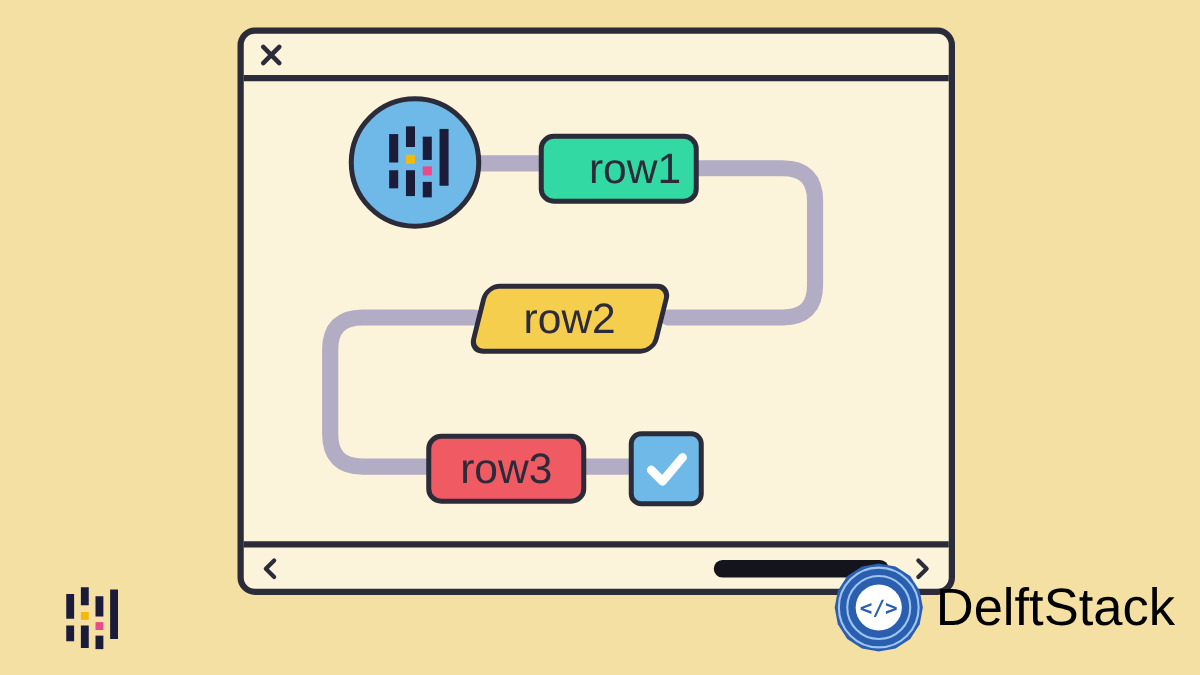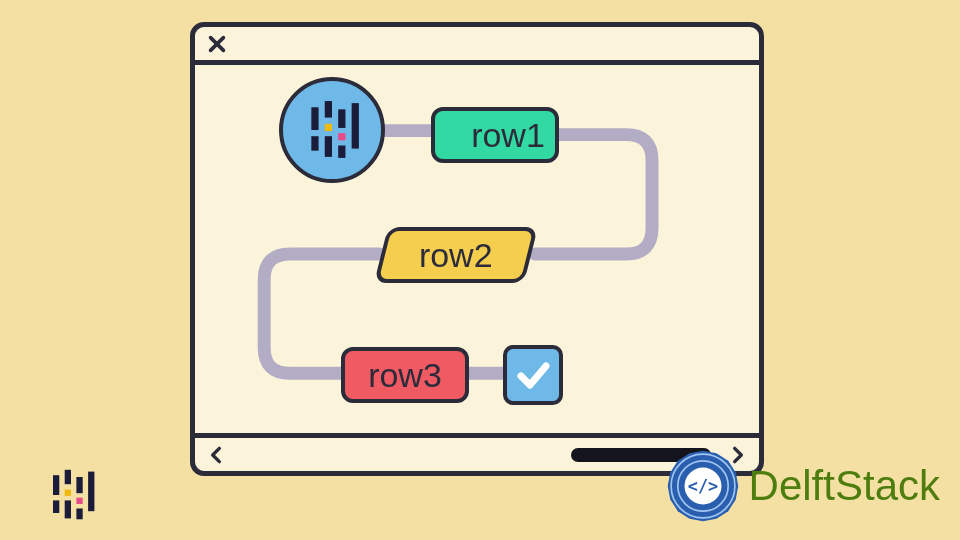--- a/index.html
+++ b/index.html
@@ -150,21 +150,21 @@
     position: absolute;
     right: 20px;
     bottom: 12px;
     display: flex;
     align-items: center;
     gap: 4px;
   }
   .brand-text {
     font-size: 42px;
     font-weight: 500;
-    color: #4d7c0f;
+    color: #000000;
     font-family: "Segoe UI", Arial, sans-serif;
   }
   .brand-badge {
     width: 84px;
     height: 84px;
     position: relative;
     display: flex;
     align-items: center;
     justify-content: center;
   }

